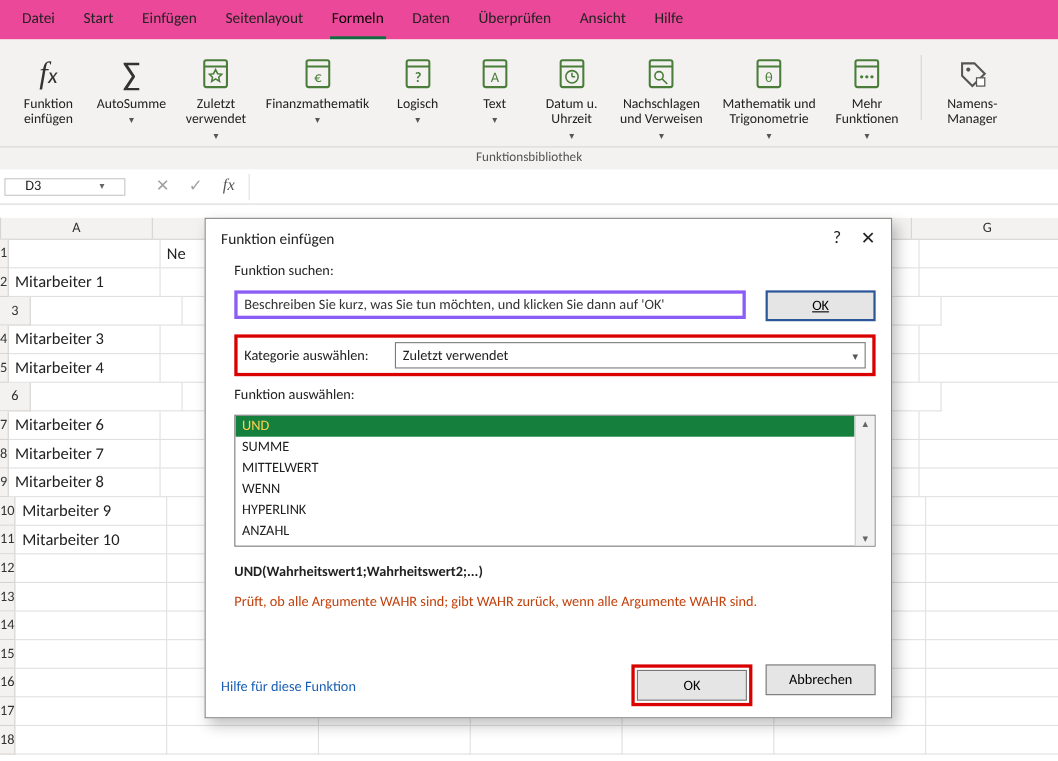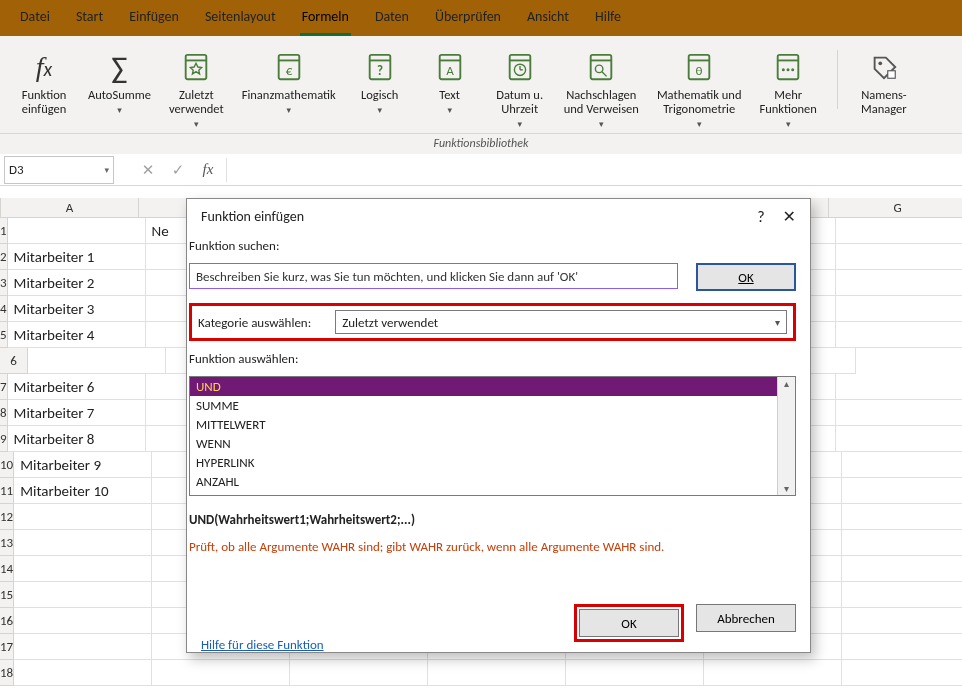--- a/index.html
+++ b/index.html
@@ -1,77 +1,77 @@
 <!DOCTYPE html>
 <html><head>
 <meta charset="utf-8">
 <style>
   * { box-sizing: border-box; margin: 0; padding: 0; font-family: "Segoe UI", Calibri, Arial, sans-serif; }
   body { width: 962px; height: 692px; background: #fff; overflow: hidden; position: relative; font-size: 13px; color: #222; }
 
   
-  .menubar { display: flex; gap: 22px; padding: 8px 18px 0 18px; background: #a16207; font-size: 14px; }
+  .menubar { display: flex; gap: 22px; padding: 8px 18px 0 18px; background: #ec4899; font-size: 14px; }
   .menubar .tab { padding: 0 2px 8px 2px; cursor: pointer; }
   .menubar .tab.active { border-bottom: 3px solid #0f6e3f; color: #000; font-weight: 500; }
 
   
   .ribbon { background: #f3f2f1; padding: 10px 12px 4px 12px; display: flex; align-items: flex-start; gap: 10px; border-bottom: 1px solid #d9d7d4; }
   .rib-group { display: flex; gap: 6px; }
   .rib-item { display: flex; flex-direction: column; align-items: center; justify-content: flex-start; min-width: 64px; padding: 4px 6px 0 6px; cursor: pointer; text-align: center; }
   .rib-item .icon-wrap { height: 34px; display: flex; align-items: center; justify-content: center; margin-bottom: 4px; }
   .rib-item .lbl { font-size: 12.5px; line-height: 14px; color: #222; white-space: pre-line; }
   .rib-item .dd { font-size: 9px; color: #555; margin-top: 2px; }
   .ribbon-sep { width: 1px; background: #d6d4d1; align-self: stretch; margin: 4px 4px 20px 4px; }
-  .group-caption { position: absolute; left: 0; right: 0; bottom: 4px; text-align: center; font-size: 12px; color: #555; font-style: italic; }
+  .group-caption { position: absolute; left: 0; right: 0; bottom: 4px; text-align: center; font-size: 12px; color: #555; }
   .ribbon-wrap { position: relative; padding-bottom: 20px; background: #f3f2f1; }
 
   
   .glyph { font-style: italic; font-family: "Times New Roman", serif; font-size: 28px; color: #333; }
   .sigma { font-size: 30px; color: #333; }
   svg.ico { width: 30px; height: 30px; }
 
   
   .formula-row { display: flex; align-items: center; border-bottom: 1px solid #d9d7d4; height: 32px; }
-  .name-box { width: 110px; border: 1px solid #c8c6c4; background: #fff; height: 28px; margin: 3px 0 3px 4px; display: flex; align-items: center; padding: 0 4px; font-size: 13px; justify-content: space-between;}
+  .name-box { width: 110px; border: 1px solid #c8c6c4; background: #fff; height: 16px; margin: 3px 0 3px 4px; display: flex; align-items: center; padding: 0 18px; font-size: 13px; justify-content: space-between;}
   .name-box .caret { font-size: 9px; color: #666;}
   .fb-btns { display: flex; align-items: center; gap: 6px; margin-left: 22px; color: #a0a0a0;}
   .fb-btns .fbbtn { width: 24px; text-align: center; font-size: 15px;}
   .formula-edit { flex: 1; border-left: 1px solid #e0e0e0; height: 24px; margin-left: 6px;}
 
   
   .grid-area { position: absolute; top: 198px; left: 0; right: 0; bottom: 0; background: #fff; }
   .col-headers { display: flex; height: 20px; background: #f3f2f1; border-bottom: 1px solid #d6d4d1;}
   .corner { width: 28px; border-right: 1px solid #d6d4d1; background: #f3f2f1;}
   .ch { flex: 0 0 138px; border-right: 1px solid #d6d4d1; text-align: center; font-size: 13px; color: #333; line-height: 20px;}
   .rows { }
   .gr { display: flex; height: 26px; }
   .rh { width: 28px; background: #f3f2f1; border-right: 1px solid #d6d4d1; border-bottom: 1px solid #d6d4d1; text-align: center; font-size: 13px; color: #333; line-height: 26px;}
   .cell { flex: 0 0 138px; border-right: 1px solid #e0e0e0; border-bottom: 1px solid #e0e0e0; padding: 0 6px; font-size: 15px; color: #222; line-height: 26px; white-space: nowrap; overflow: hidden;}
 
   
   .dialog { position: absolute; left: 186px; top: 198px; width: 625px; height: 455px; background: #fff; border: 1px solid #8a8886; box-shadow: 4px 6px 12px rgba(0,0,0,.25); display: flex; flex-direction: column; }
   .dlg-title { display: flex; align-items: center; justify-content: space-between; padding: 8px 14px 4px 14px; font-size: 14px; }
   .dlg-title .controls { display: flex; gap: 18px; font-size: 16px;}
-  .dlg-body { padding: 8px 14px 0 2px; font-size: 13px; display: flex; flex-direction: column; row-gap: 10px;}
+  .dlg-body { padding: 8px 14px 0 26px; font-size: 13px; display: flex; flex-direction: column; row-gap: 10px;}
   .search-row { display: flex; gap: 18px; align-items: flex-start;}
-  .search-input { flex: 1; border: 1px solid #8b5cf6; padding: 4px 6px; font-size: 13px; height: 26px; color: #333; background: #fff;}
+  .search-input { flex: 1; border: 3px solid #8b5cf6; padding: 4px 6px; font-size: 13px; height: 26px; color: #333; background: #fff;}
   .search-ok { width: 100px; height: 28px; border: 2px solid #2b579a; background: #e5e5e5; font-size: 13px; cursor: pointer; text-decoration: underline;}
   .cat-row { display: flex; align-items: center; gap: 24px; border: 3px solid #d90000; padding: 4px 6px; margin-top: 2px;}
   .cat-select { flex: 1; display: flex; align-items: center; justify-content: space-between; border: 1px solid #7a7a7a; height: 24px; padding: 0 6px; background: #fff;}
   .caret-sm { font-size: 10px; color: #555;}
   .flist-wrap { display: flex; border: 1px solid #7a7a7a; height: 120px;}
   .flist { flex: 1; overflow: hidden;}
   .flist .item { padding: 2px 6px; font-size: 13px;}
-  .flist .item.sel { background: #701a75; color: #ffd24d;}
+  .flist .item.sel { background: #15803d; color: #ffd24d;}
   .scroll { width: 18px; background: #f1f1f1; border-left: 1px solid #cfcfcf; position: relative;}
   .scroll::before { content: "▴"; position: absolute; top: 0; left: 0; right: 0; text-align: center; font-size: 10px; color: #666;}
   .scroll::after { content: "▾"; position: absolute; bottom: 0; left: 0; right: 0; text-align: center; font-size: 10px; color: #666;}
   .sig { font-weight: bold; font-size: 13px; margin-top: 6px;}
   .desc { font-size: 13px; color: #c2410c; margin-top: 2px; line-height: 16px;}
-  .help-link { color: #1a5fb4; text-decoration: underline; font-size: 13px; cursor: pointer; position: absolute; bottom: 0; left: 14px; text-align: center;}
+  .help-link { color: #1a5fb4; font-size: 13px; cursor: pointer; position: absolute; bottom: 20px; left: 14px; text-align: center;}
   .dlg-btns { position: absolute; right: 14px; bottom: 10px; display: flex; gap: 12px;}
   .dlg-btn { width: 100px; height: 28px; background: #e5e5e5; border: 1px solid #777; font-size: 13px; cursor: pointer;}
   .red-frame { border: 3px solid #d90000; padding: 2px;}
   .flist .item:last-child { color: #666;}
 </style>
 </head>
 <body>
 
 <div class="menubar" id="menubar">
     <span class="tab">Datei</span>
@@ -257,21 +257,20 @@
         <div class="cell">Mitarbeiter 1</div>
         <div class="cell"></div>
         <div class="cell"></div>
         <div class="cell"></div>
         <div class="cell"></div>
         <div class="cell"></div>
         <div class="cell"></div>
       </div>
       <div class="gr">
         <div class="rh">3</div>
-        <div class="cell">Mitarbeiter 2</div>
         <div class="cell"></div>
         <div class="cell"></div>
         <div class="cell"></div>
         <div class="cell"></div>
         <div class="cell"></div>
         <div class="cell"></div>
       </div>
       <div class="gr">
         <div class="rh">4</div>
         <div class="cell">Mitarbeiter 3</div>

